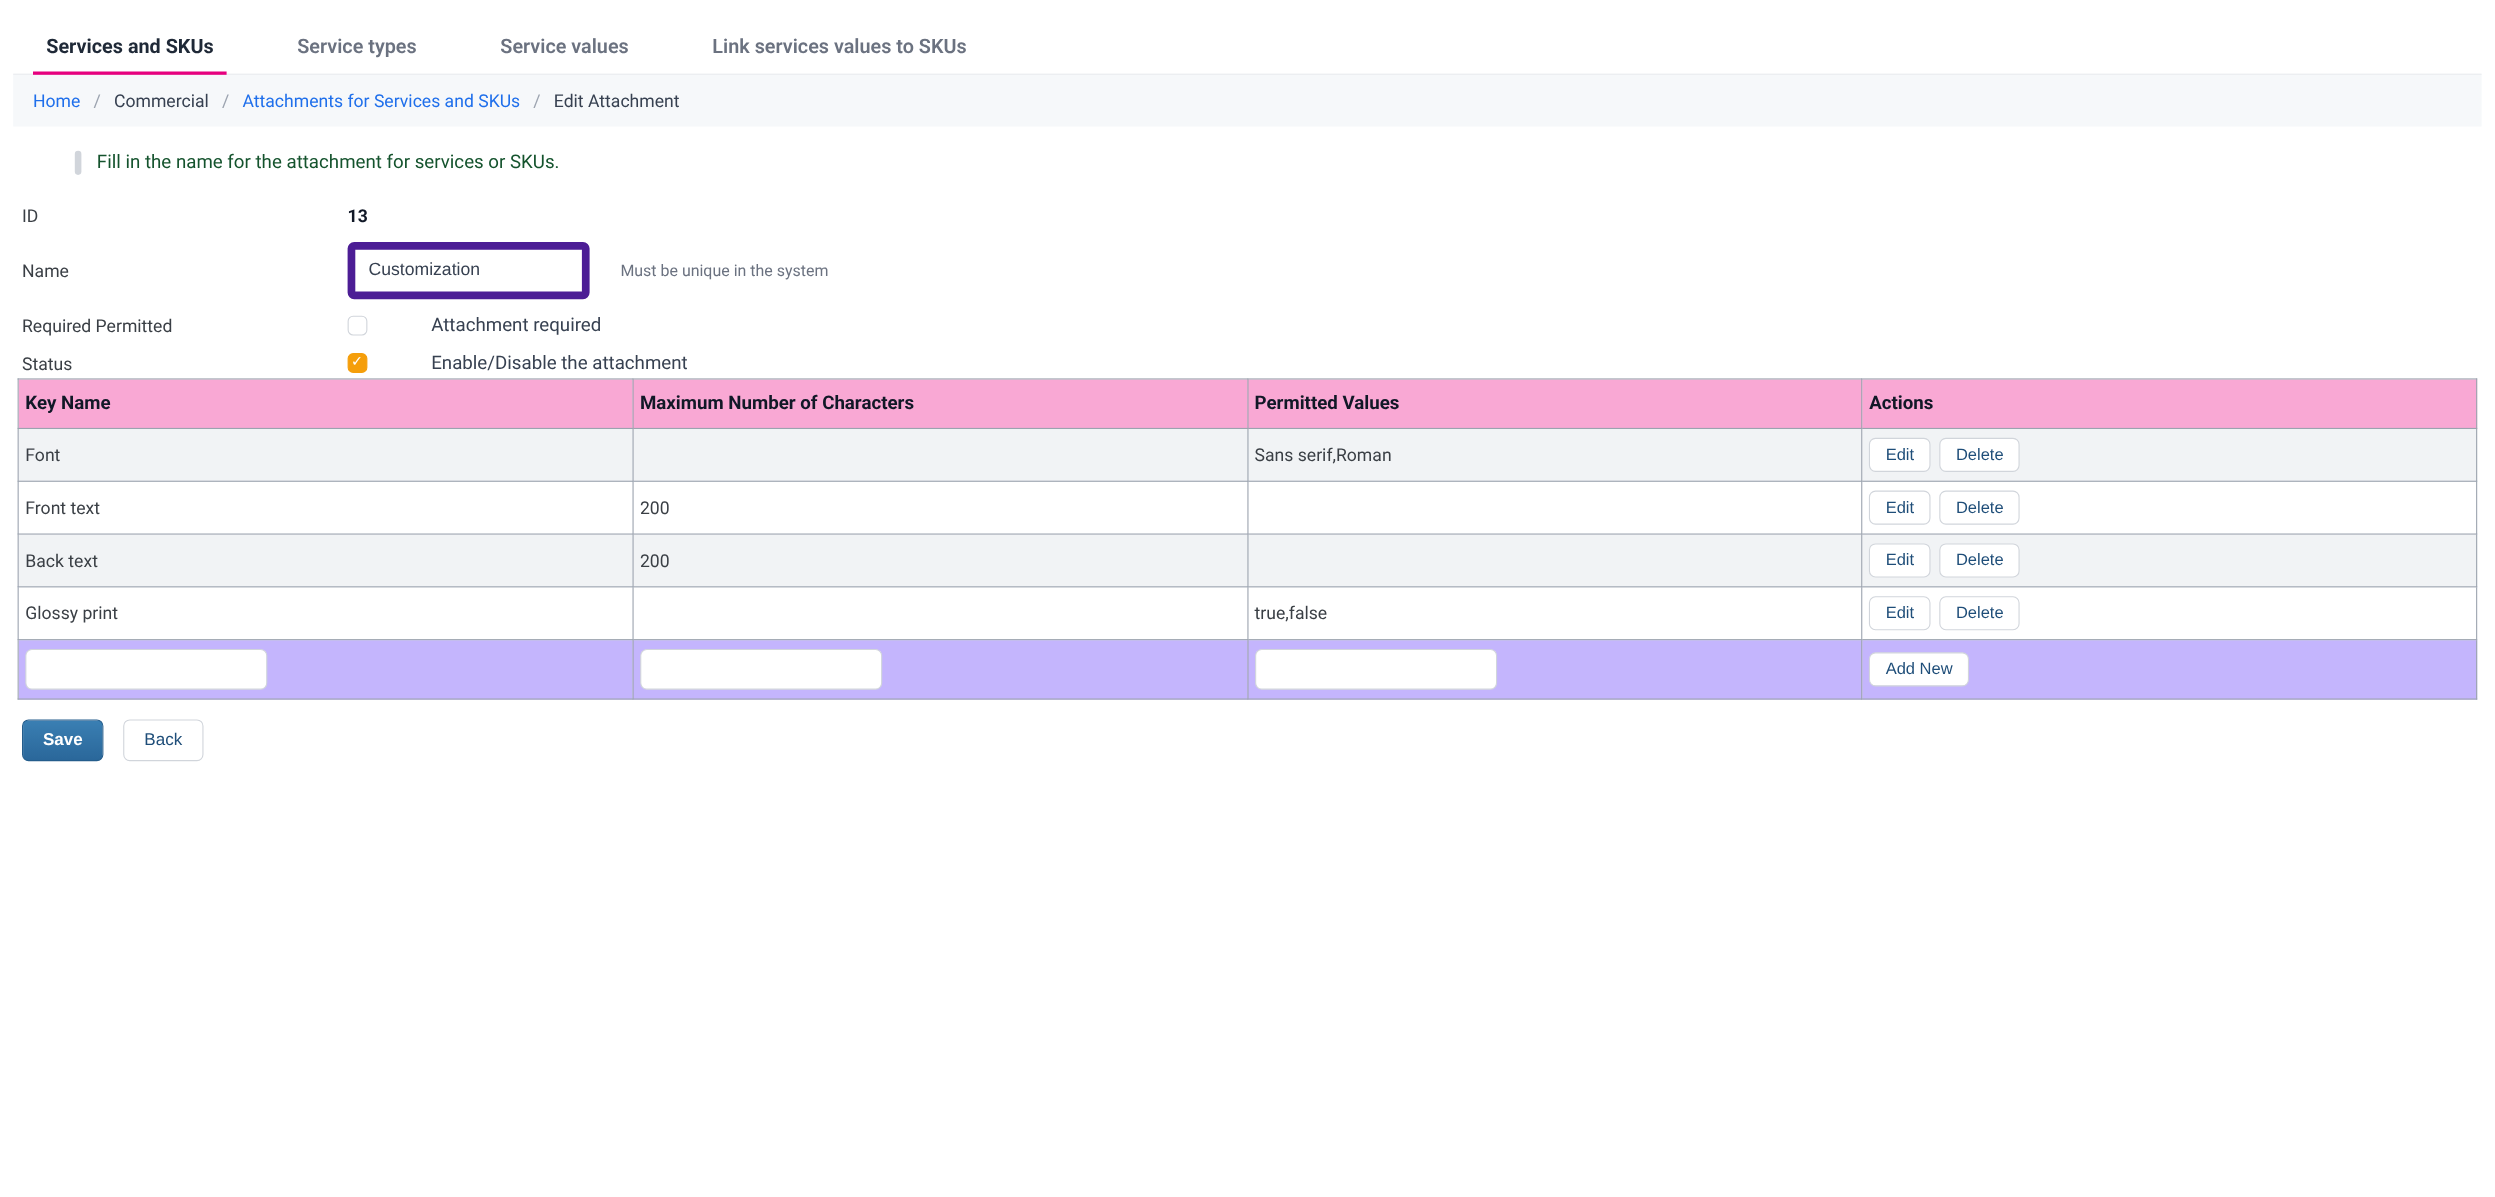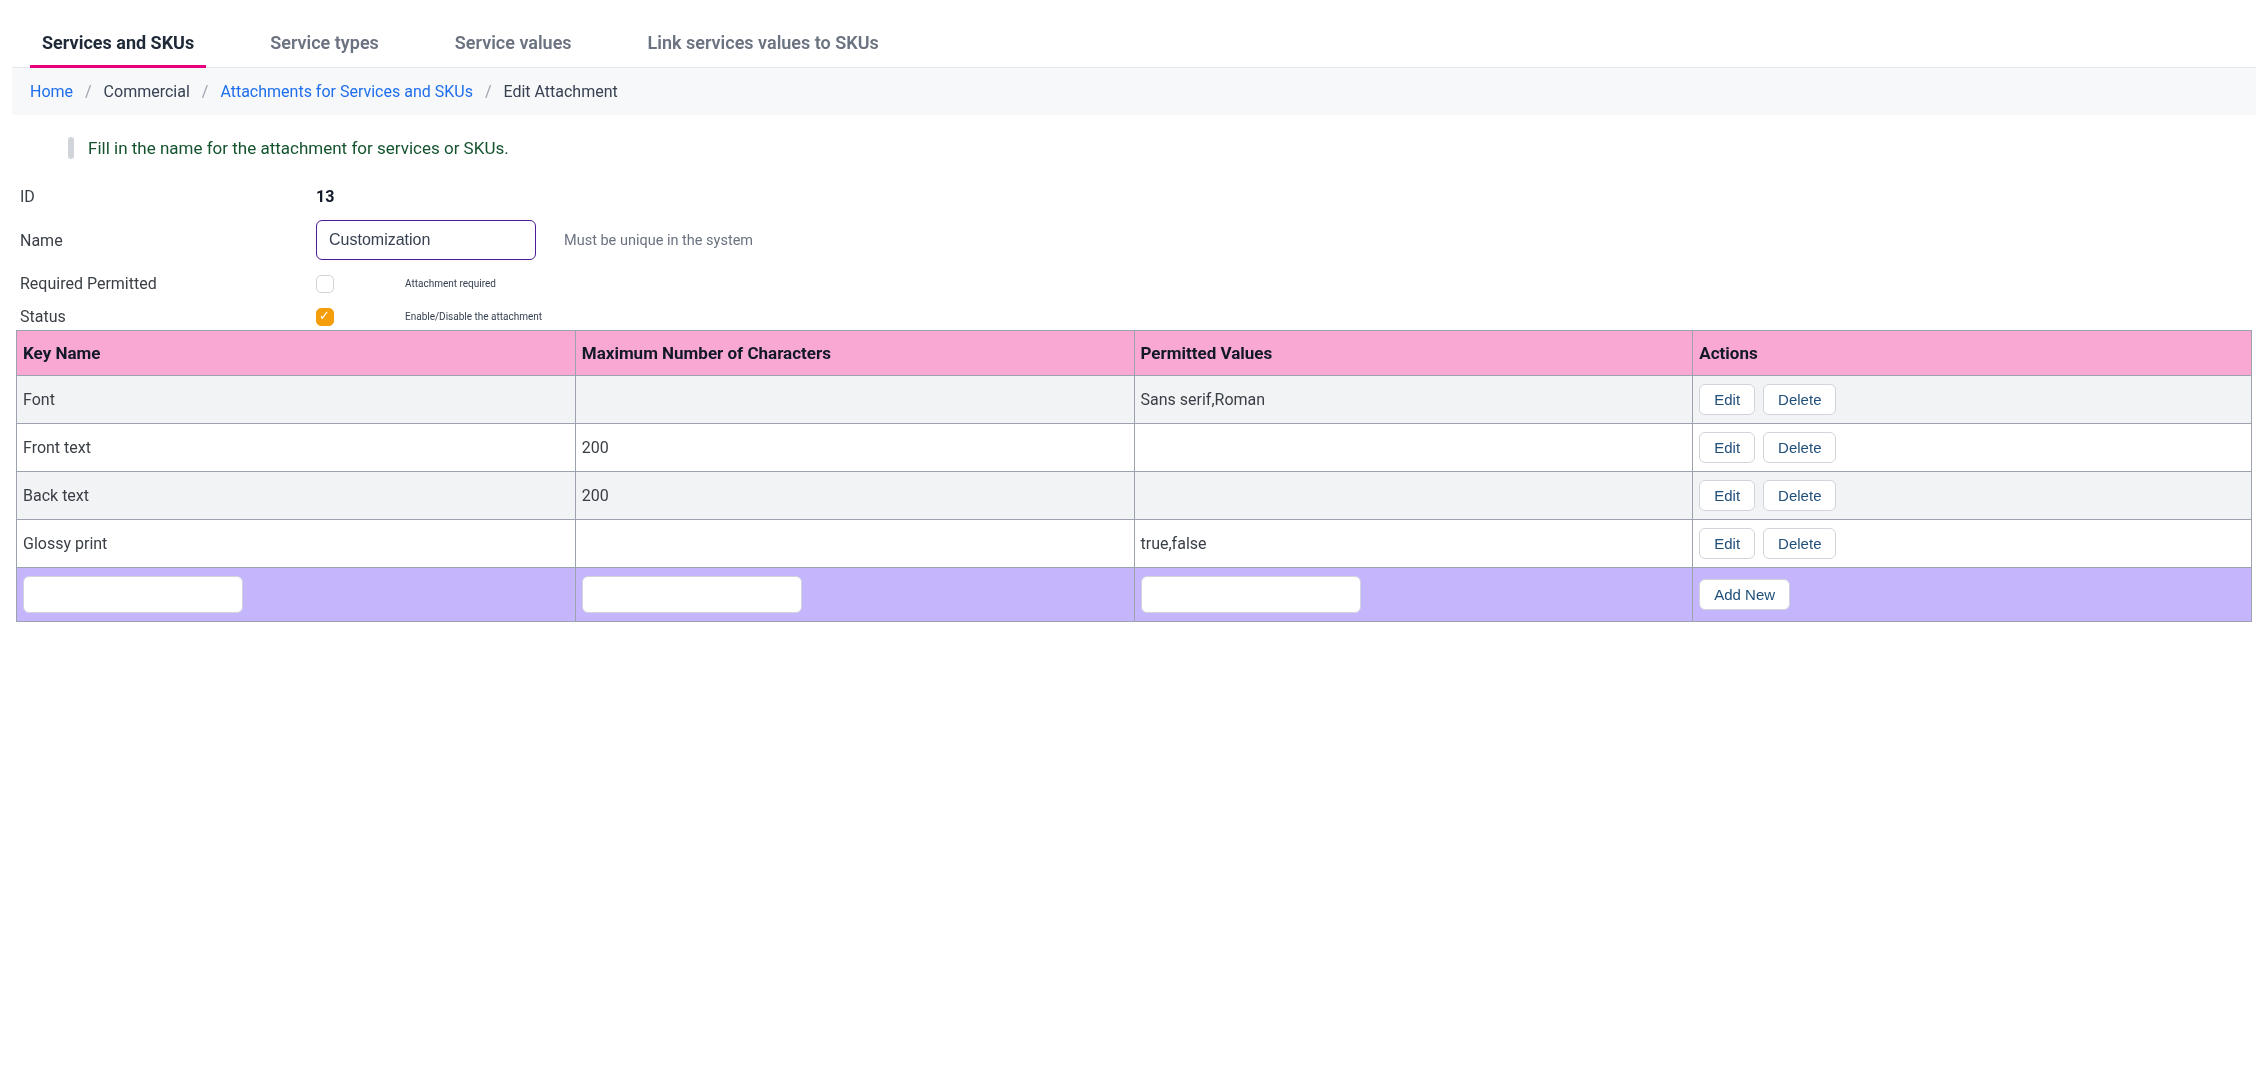--- a/index.html
+++ b/index.html
@@ -12,26 +12,26 @@
   .breadcrumb a { color:#1f6feb; text-decoration:none; cursor:pointer;}
   .breadcrumb .sep { color:#9ca3af; margin:0 8px;}
   .breadcrumb .muted { color:#374151;}
   .hint-row { display:flex; align-items:center; gap:14px; margin:22px 0 28px 56px; color:#14532d; font-size:17px;}
   .hint-bar { width:6px; height:22px; background:#d1d5db; border-radius:3px;}
   .form-area { padding:0 4px;}
   .frow { display:flex; align-items:center; margin-bottom:14px;}
   .flabel { width:300px; padding-left:4px; color:#3a3f45; font-size:16px;}
   .fval { display:flex; align-items:center; gap:28px;}
   .static-val { font-weight:700; color:#111827; font-size:16px;}
-  input[type=text].textfield { border:1px solid #4c1d95; border-radius:6px; padding:10px 12px; font-size:16px; width:220px; color:#374151;}
+  input[type=text].textfield { border:7px solid #4c1d95; border-radius:6px; padding:10px 12px; font-size:16px; width:220px; color:#374151;}
   .helper { color:#6b7280; font-size:14.5px;}
   .cbox { appearance:none; -webkit-appearance:none; width:18px; height:18px; border:1px solid #d1d5db; border-radius:5px; display:inline-block; position:relative; cursor:pointer; background:#fff;}
   .cbox.checked { background:#f59e0b; border-color:#f59e0b;}
   .cbox.checked::after { content:"✓"; color:#fff; font-size:13px; position:absolute; top:-1px; left:2px;}
-  .checklabel { color:#374151; font-size:10px; margin-left:43px;}
+  .checklabel { color:#374151; font-size:17px; margin-left:30px;}
   table.grid { width:100%; border-collapse:collapse; margin-top:2px;}
   table.grid th { text-align:left; font-weight:700; font-size:17px; padding:12px 6px; border:1px solid #9ca3af; background:#f9a8d4; color:#111827;}
   table.grid td { border:1px solid #9ca3af; padding:8px 6px; font-size:16px; vertical-align:middle;}
   table.grid tbody tr:nth-child(odd) td { background:#f1f3f5;}
   table.grid tbody tr:nth-child(even) td { background:#fff;}
   table.grid tbody tr.newrow td { background:#c4b5fd;}
   .btn { display:inline-block; border:1px solid #d1d5db; border-radius:6px; padding:6px 14px; font-size:15px; background:#fff; cursor:pointer; color:#1f4e79;}
   .btn + .btn { margin-left:8px;}
   .btn-primary { background:#2a71a5; background:linear-gradient(#3a7fb3,#2a679a); color:#fff; border:1px solid #245d8c; font-weight:600; padding:9px 18px; font-size:15.5px;}
   .btn-secondary { background:#fff; color:#1f4e79; padding:9px 18px; font-size:15.5px;}
@@ -128,13 +128,17 @@
         </tr>
         <tr class="newrow">
           <td><input type="text" class="cell-input" style=""></td>
           <td><input type="text" class="cell-input" style=""></td>
           <td><input type="text" class="cell-input" style=""></td>
           <td><button class="btn">Add New</button></td>
         </tr>
       </tbody>
   </table>
 
+  <div class="footer-btns">
+    <button class="btn btn-primary">Save</button>
+    <button class="btn btn-secondary">Back</button>
+  </div>
 </div>
 
 </body></html>

